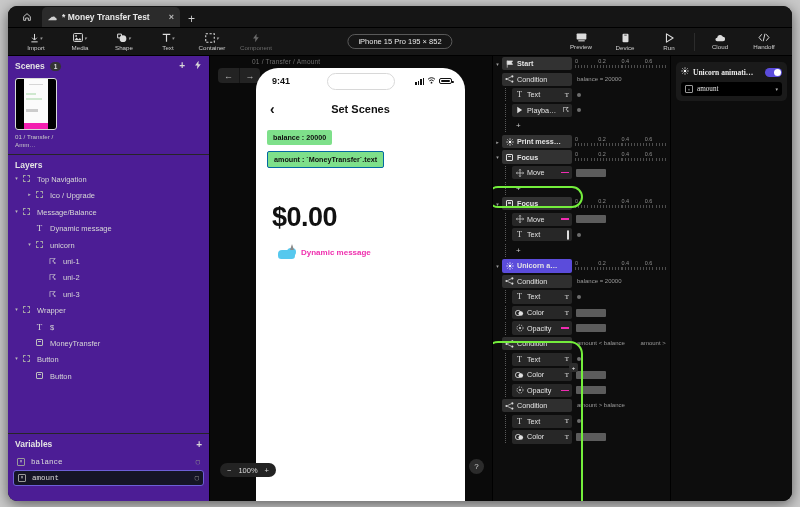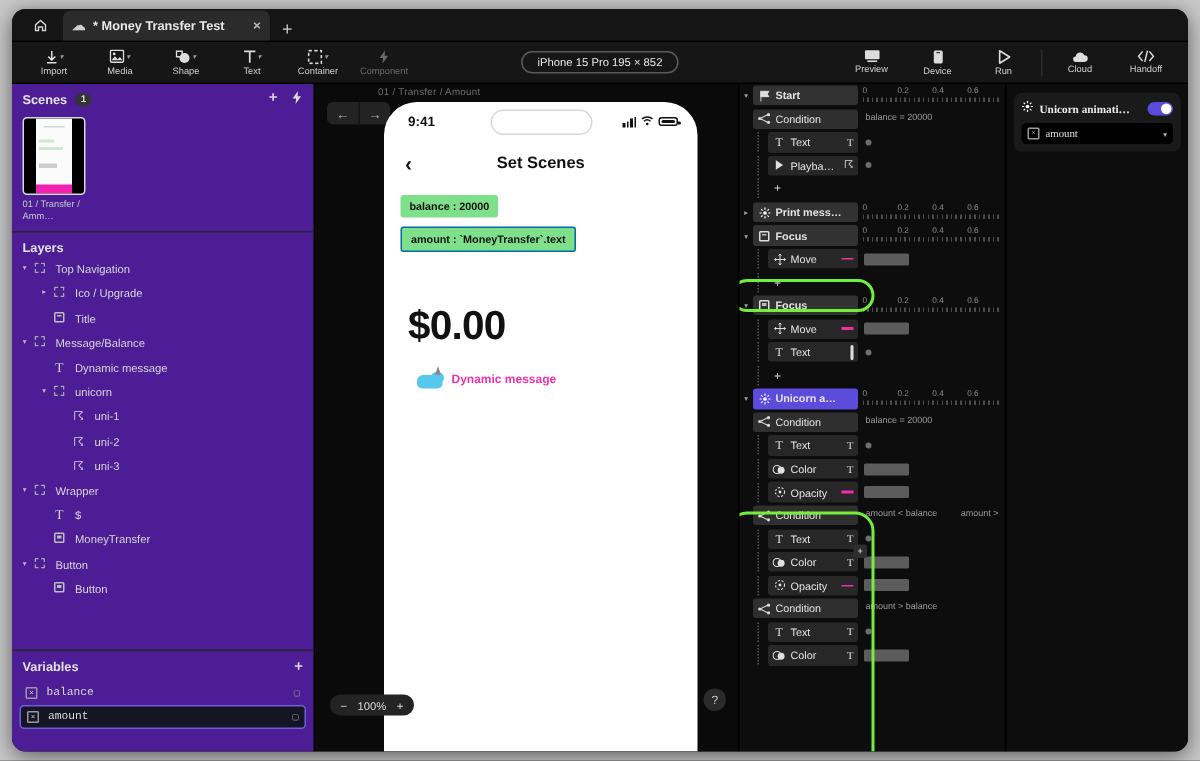--- a/index.html
+++ b/index.html
@@ -402,27 +402,20 @@
               <span class="frame-ico"></span>
             </span>
        <span style="margin-left:5px">Top Navigation</span>
      </div>
           <div class="layer-row" style="padding-left:17px">
        <span class="tw">▸</span>
        <span class="licon">
               <span class="frame-ico"></span>
             </span>
        <span style="margin-left:5px">Ico / Upgrade</span>
-     </div>
-          <div class="layer-row" style="padding-left:17px">
-       <span class="tw"></span>
-       <span class="licon">
-              <span class="box-ico"></span>
-            </span>
-       <span style="margin-left:5px">Title</span>
      </div>
           <div class="layer-row" style="padding-left:4px">
        <span class="tw">▾</span>
        <span class="licon">
               <span class="frame-ico"></span>
             </span>
        <span style="margin-left:5px">Message/Balance</span>
      </div>
           <div class="layer-row" style="padding-left:17px">
        <span class="tw"></span>

